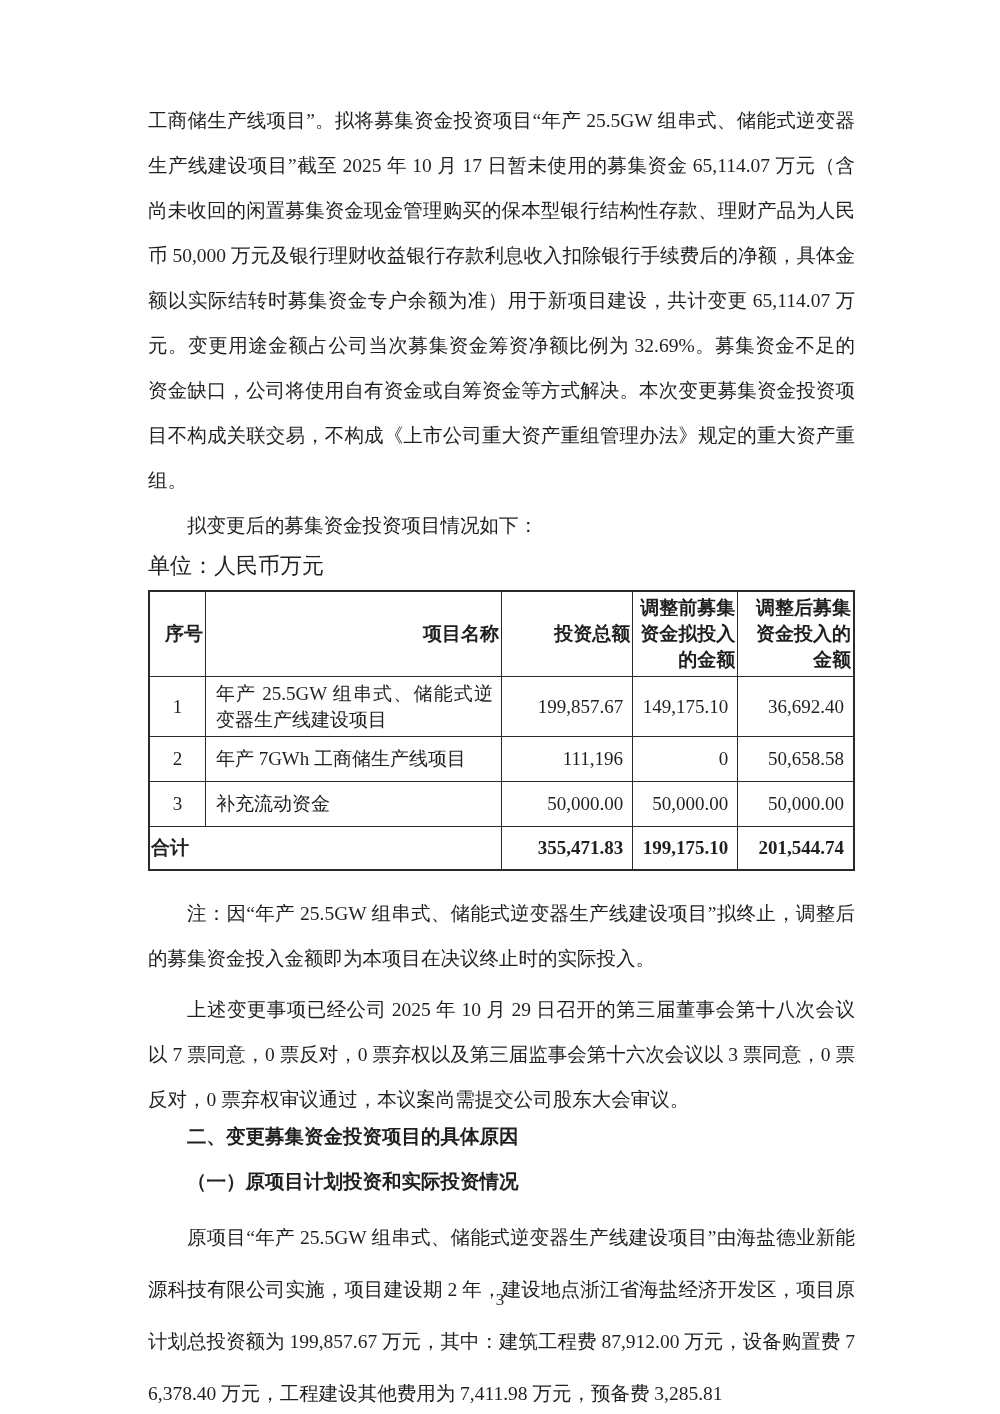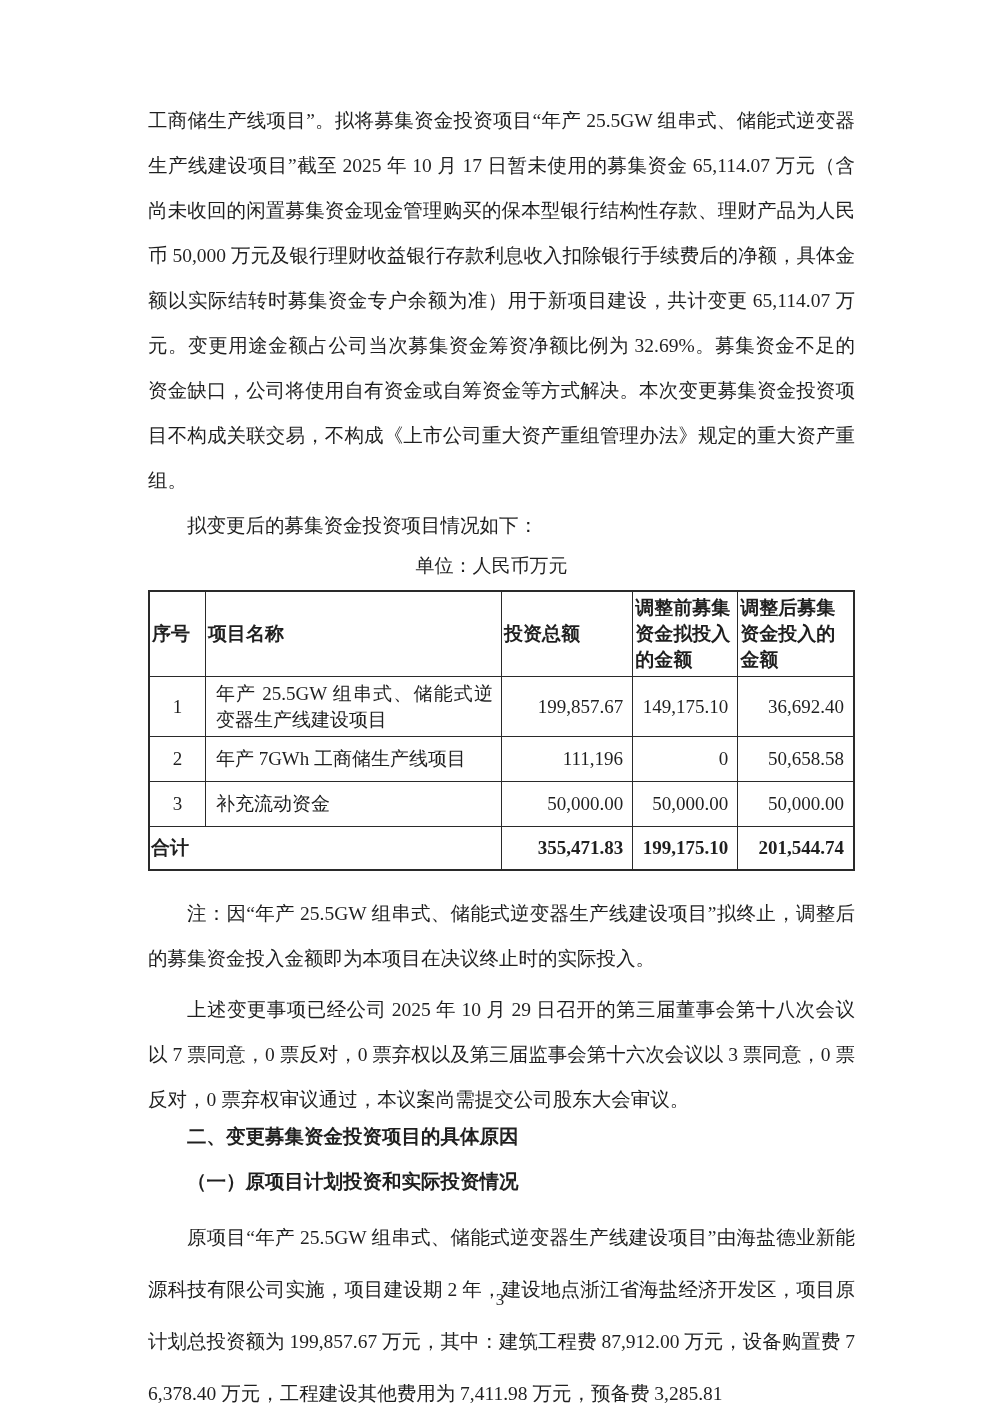--- a/index.html
+++ b/index.html
@@ -16,39 +16,39 @@
   }
   .para {
     margin:0;
     text-align:justify;
     line-height:45px;
     word-break:break-all;
   }
   .indent { text-indent:2em; }
   .unit-line {
     line-height:36px;
-    text-align:center;
+    text-align:left;
     padding-right:20px;
-    font-size:19px;
+    font-size:22px;
   }
   table.fund {
     width:100%;
     border-collapse:collapse;
     margin-top:6px;
     table-layout:fixed;
   }
   table.fund th, table.fund td {
     border:1.6px solid #2a2a2a;
     font-size:19px;
     vertical-align:middle;
   }
   table.fund { border:2px solid #2a2a2a; }
   table.fund th {
     font-weight:bold;
-    text-align:left;
+    text-align:right;
     line-height:26px;
     white-space:pre-line;
     height:80px;
     padding:2px 2px;
   }
   td.cell-no { text-align:center; }
   td.cell-name {
     text-align:left;
     padding:3px 8px 3px 10px;
     line-height:26px;

